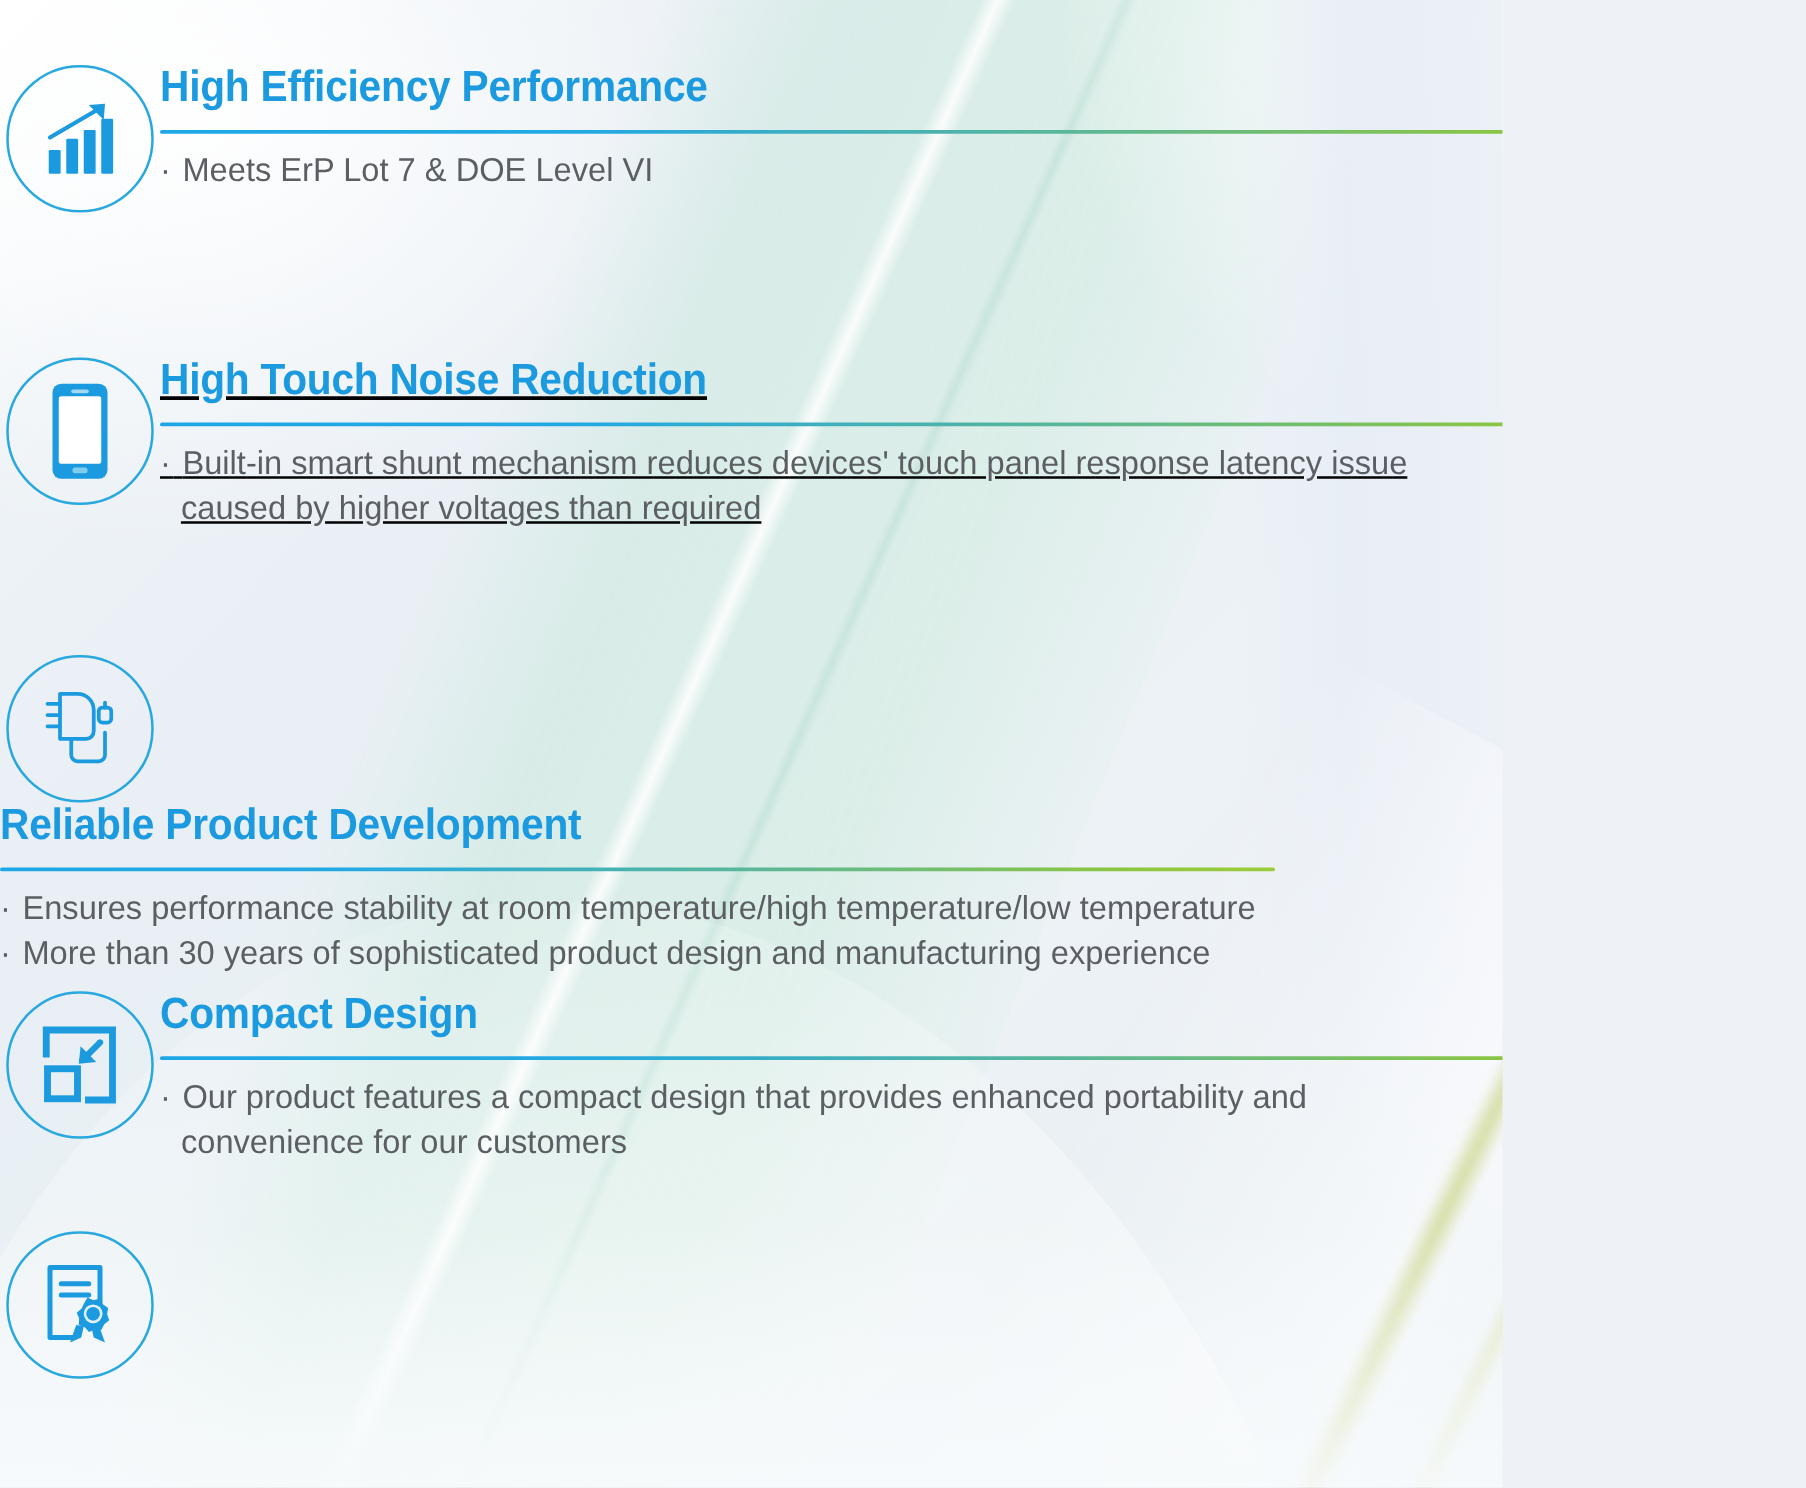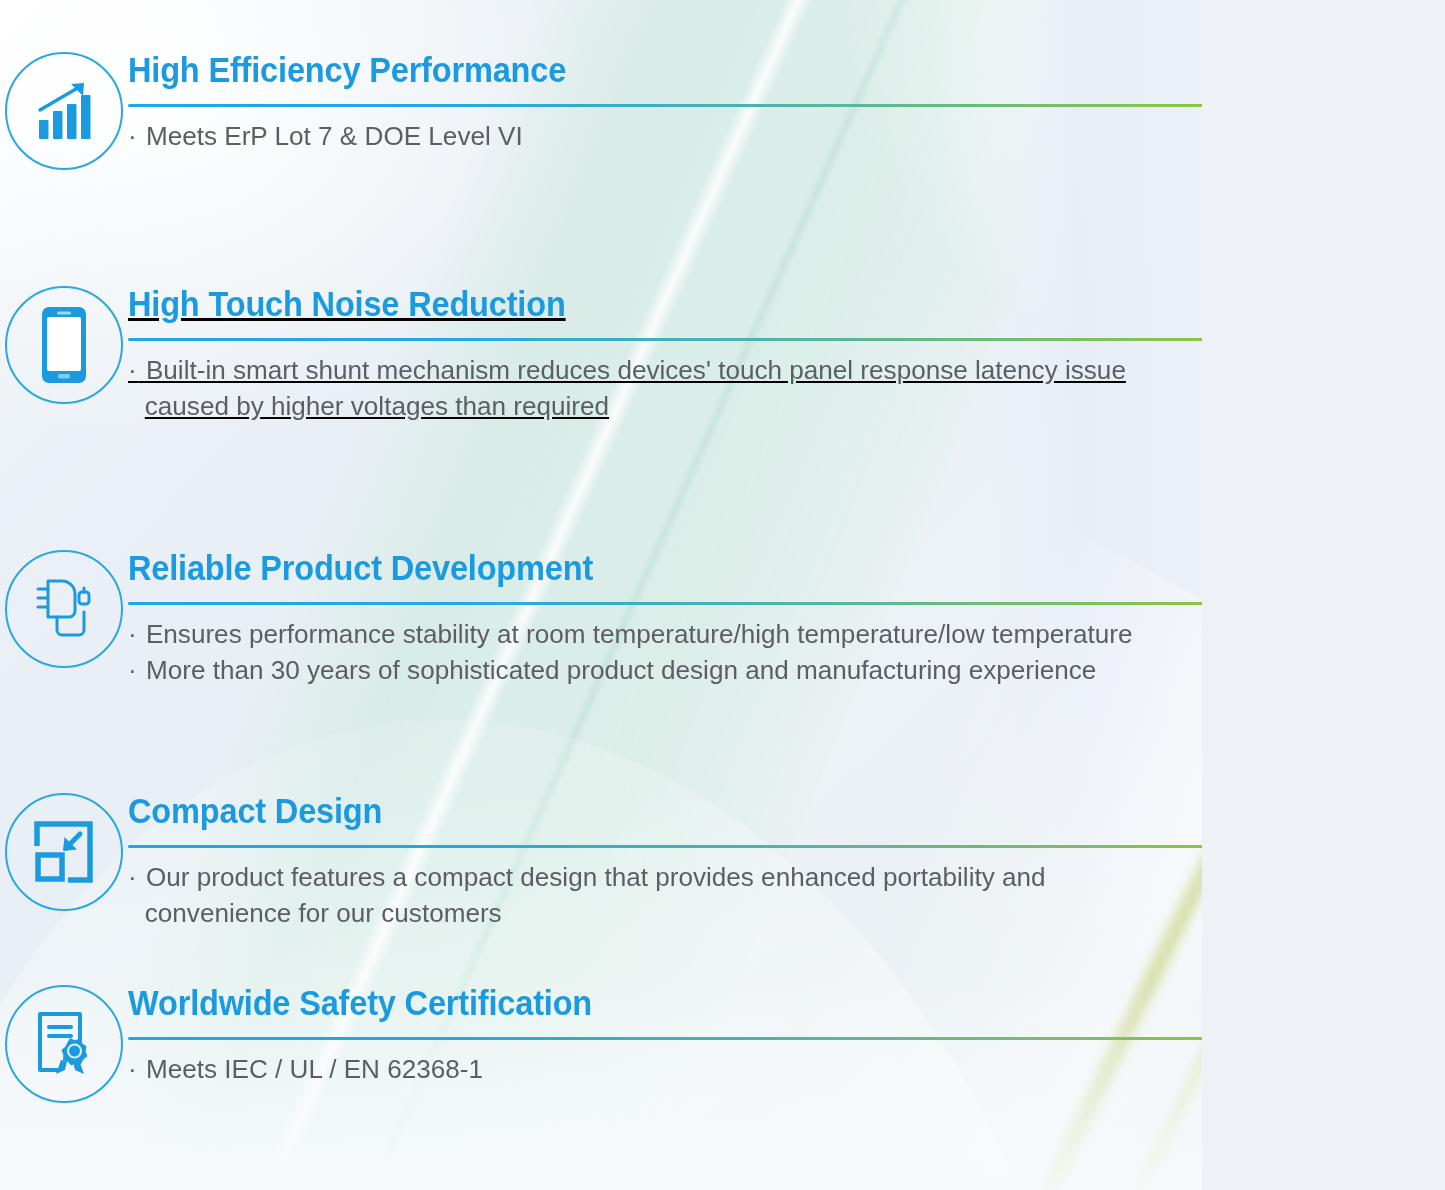--- a/index.html
+++ b/index.html
@@ -231,21 +231,21 @@
       <div class="body-col">
         <div class="feature-title">High Touch Noise Reduction</div>
         <div class="divider"></div>
         <div class="feature-body">
           <span class="bullet-line"><span class="dot">·</span> <span>Built-in smart shunt mechanism reduces devices' touch panel response latency issue</span></span>
           <span class="wrap-line indent"><span>caused by higher voltages than required</span></span>
         </div>
       </div>
     </div>
 
-    <div class="feature" style="top:550px; width:1365px;">
+    <div class="feature" style="top:524px; width:1365px;flex-direction:column;">
       <div class="icon-wrap">
         <div class="icon-circle">
           <span>
             <svg width="74" height="66" viewBox="0 0 74 66">
               <g fill="none" stroke="#1c9ae0" stroke-width="3" stroke-linecap="round" stroke-linejoin="round">
                 <path d="M21 5 h14 a13 13 0 0 1 13 13 v17 a6 6 0 0 1 -6 6 h-21 z"></path>
                 <path d="M11 13 h10 M11 22 h10 M11 31 h10"></path>
                 <path d="M30 41 v13 a5 5 0 0 0 5 5 h17 a5 5 0 0 0 5 -5 v-18"></path>
                 <rect x="52" y="16" width="10" height="12" rx="3"></rect>
                 <path d="M57 12 v4"></path>
@@ -304,23 +304,16 @@
                 <path d="M29 50 l-5 14 l9 -4 l2 -9 z"></path>
                 <path d="M47 50 l5 14 l-9 -4 l-2 -9 z"></path>
               </g>
               <path d="M38 28 l4.6 2.2 l5 -1.2 l2.7 4.4 l4.2 2.9 l-0.8 5.1 l1.7 4.8 l-4 3.2 l-2.4 4.5 l-5.1 -0.4 l-4.7 2 l-3.4 -3.8 l-4.8 -1.8 l0.3 -5.1 l-1.9 -4.7 l3.9 -3.3 l2.2 -4.6 z" fill="#1c9ae0"></path>
               <circle cx="42.5" cy="41" r="7.5" fill="#dff1fb"></circle>
               <circle cx="42.5" cy="41" r="5.5" fill="#1c9ae0"></circle>
             </svg>
           </span>
         </div>
       </div>
-      <div class="body-col">
-        <div class="feature-title">Worldwide Safety Certification</div>
-        <div class="divider"></div>
-        <div class="feature-body">
-          <span class="bullet-line"><span class="dot">·</span> <span>Meets IEC / UL / EN 62368-1</span></span>
-        </div>
-      </div>
     </div>
 
   </div>
 </div>
 
 </body></html>

